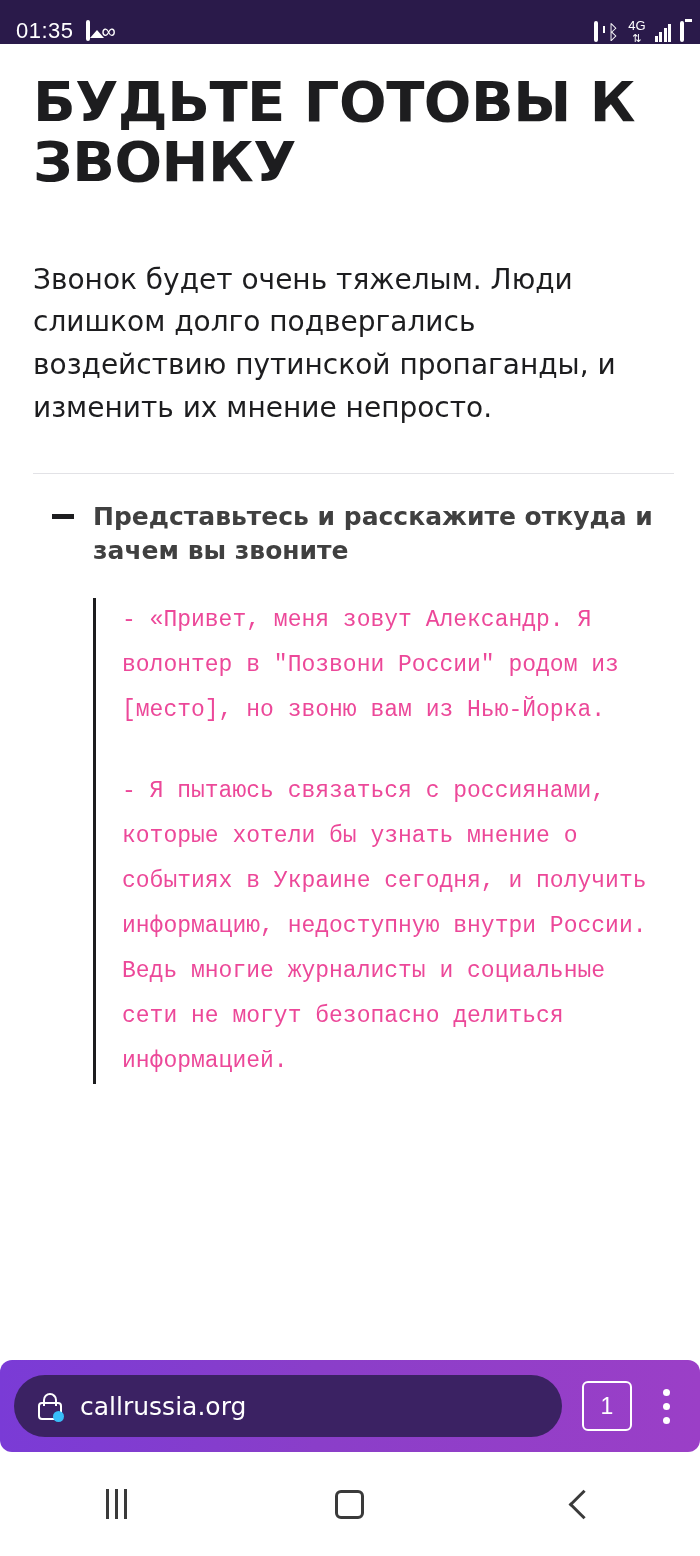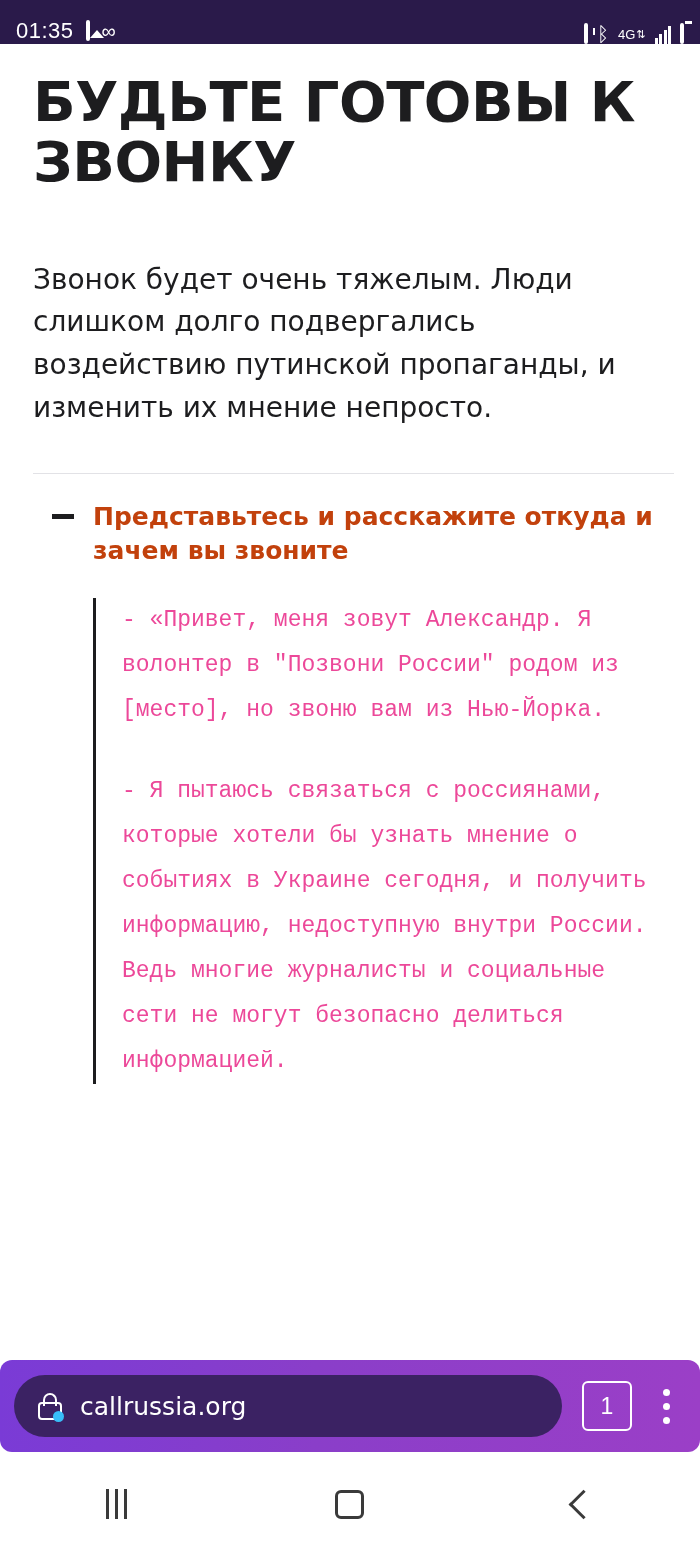--- a/index.html
+++ b/index.html
@@ -100,21 +100,21 @@
     display: block;
   }
   .acc-body {
     flex: 1 1 auto;
     padding-right: 8px;
   }
   .acc-title {
     font-size: 25px;
     line-height: 1.35;
     font-weight: 700;
-    color: #c2410c;
+    color: #404040;
     margin: 0;
     font-family: "DejaVu Sans", sans-serif;
   }
   .quote-block {
     margin-top: 30px;
     padding-left: 26px;
     border-left: 3px solid #1d1d1f;
     color: #ec4899;
     font-size: 23px;
     line-height: 1.96;
@@ -299,21 +299,21 @@
   .ic-batt::after {
     content:""; position:absolute; left:1.5px; right:1.5px; bottom:1.5px; height:7px; background:#fff;
   }
   .ic-sig { display:flex; align-items:flex-end; gap:1.5px; height:20px; }
   .ic-sig i { width:3px; background:#fff; display:block; }
   .ic-sig i:nth-child(1){height:6px}
   .ic-sig i:nth-child(2){height:10px}
   .ic-sig i:nth-child(3){height:14px}
   .ic-sig i:nth-child(4){height:18px}
   .ic-4g { font-size: 13px; line-height: 1; }
-  .ic-4g-wrap { display:flex; flex-direction:row; align-items:center; gap:1px; }
+  .ic-4g-wrap { display:flex; flex-direction:column; align-items:center; gap:1px; }
   .ic-4g-arrows { font-size: 11px; line-height: 1; }
   .ic-bt { font-size: 20px; line-height: 1; }
   .ic-alarm { width: 20px; height: 20px; border: 2px solid #fff; border-radius: 4px; box-sizing: border-box; position: relative; }
   .ic-alarm::after { content:""; position:absolute; left:7px; top:3px; width:2px; height:7px; background:#fff; }
 </style>
 </head>
 <body>
 
 <div class="status-bar">
   <div class="status-left">

